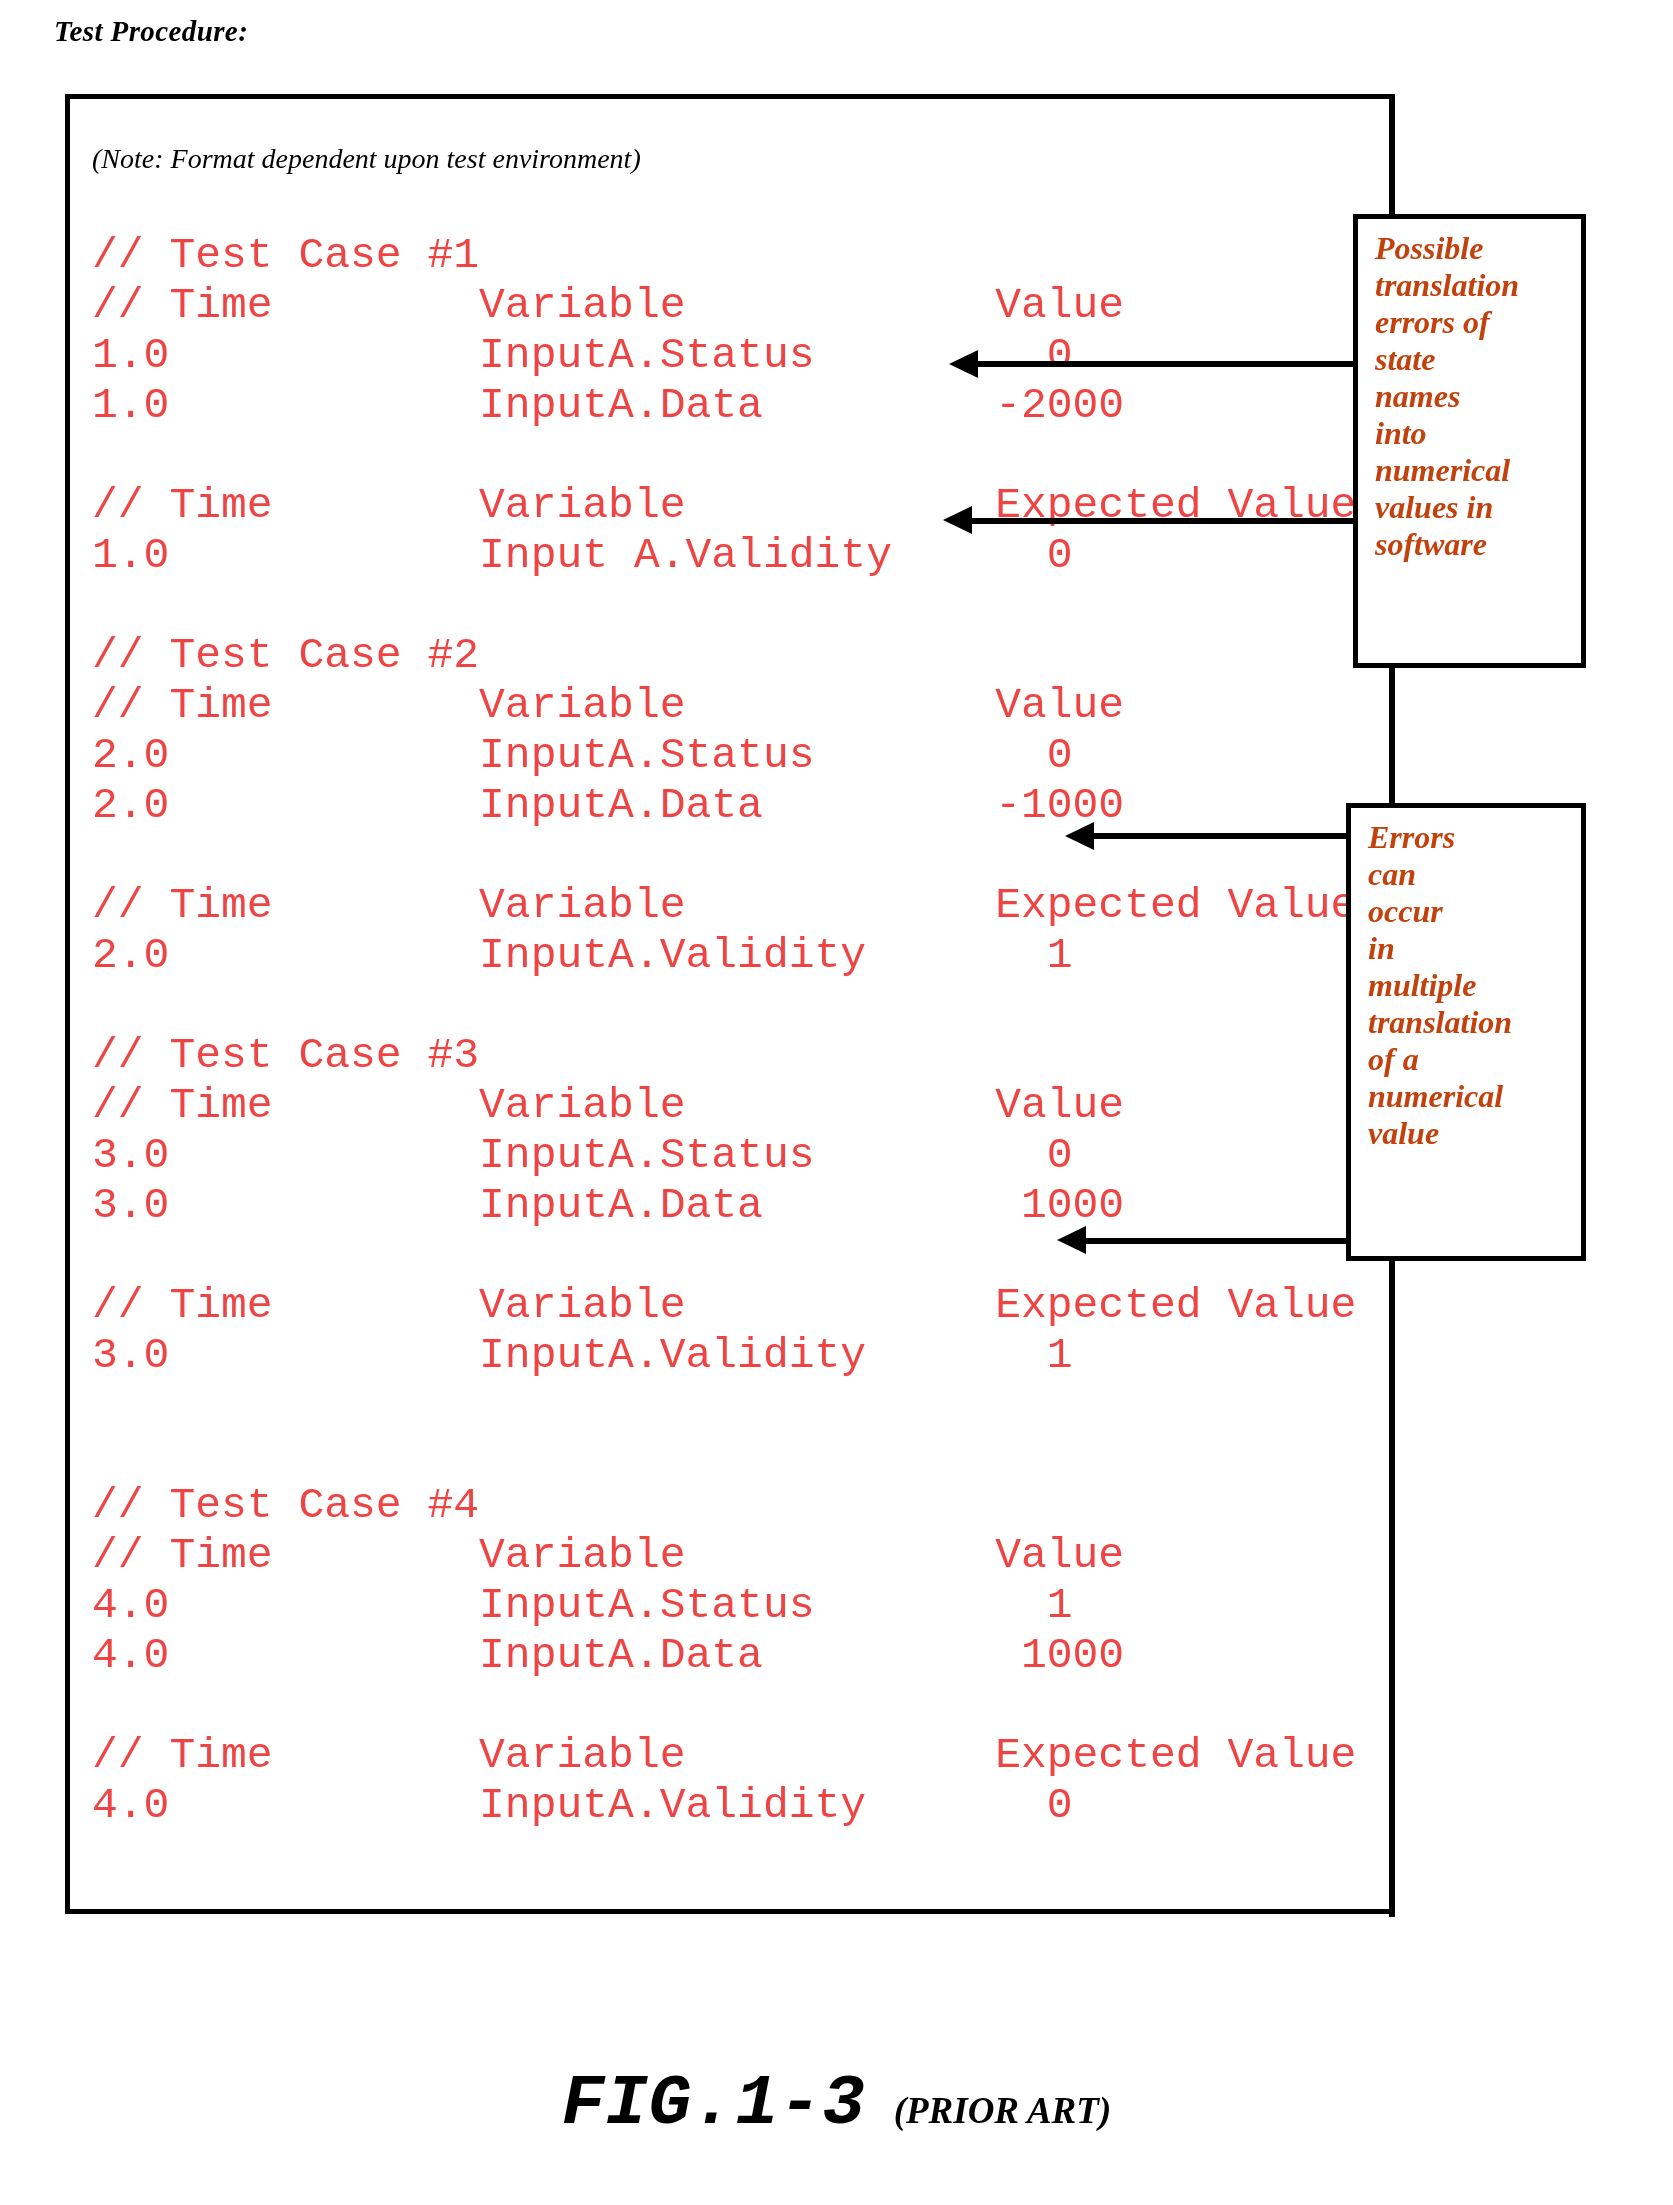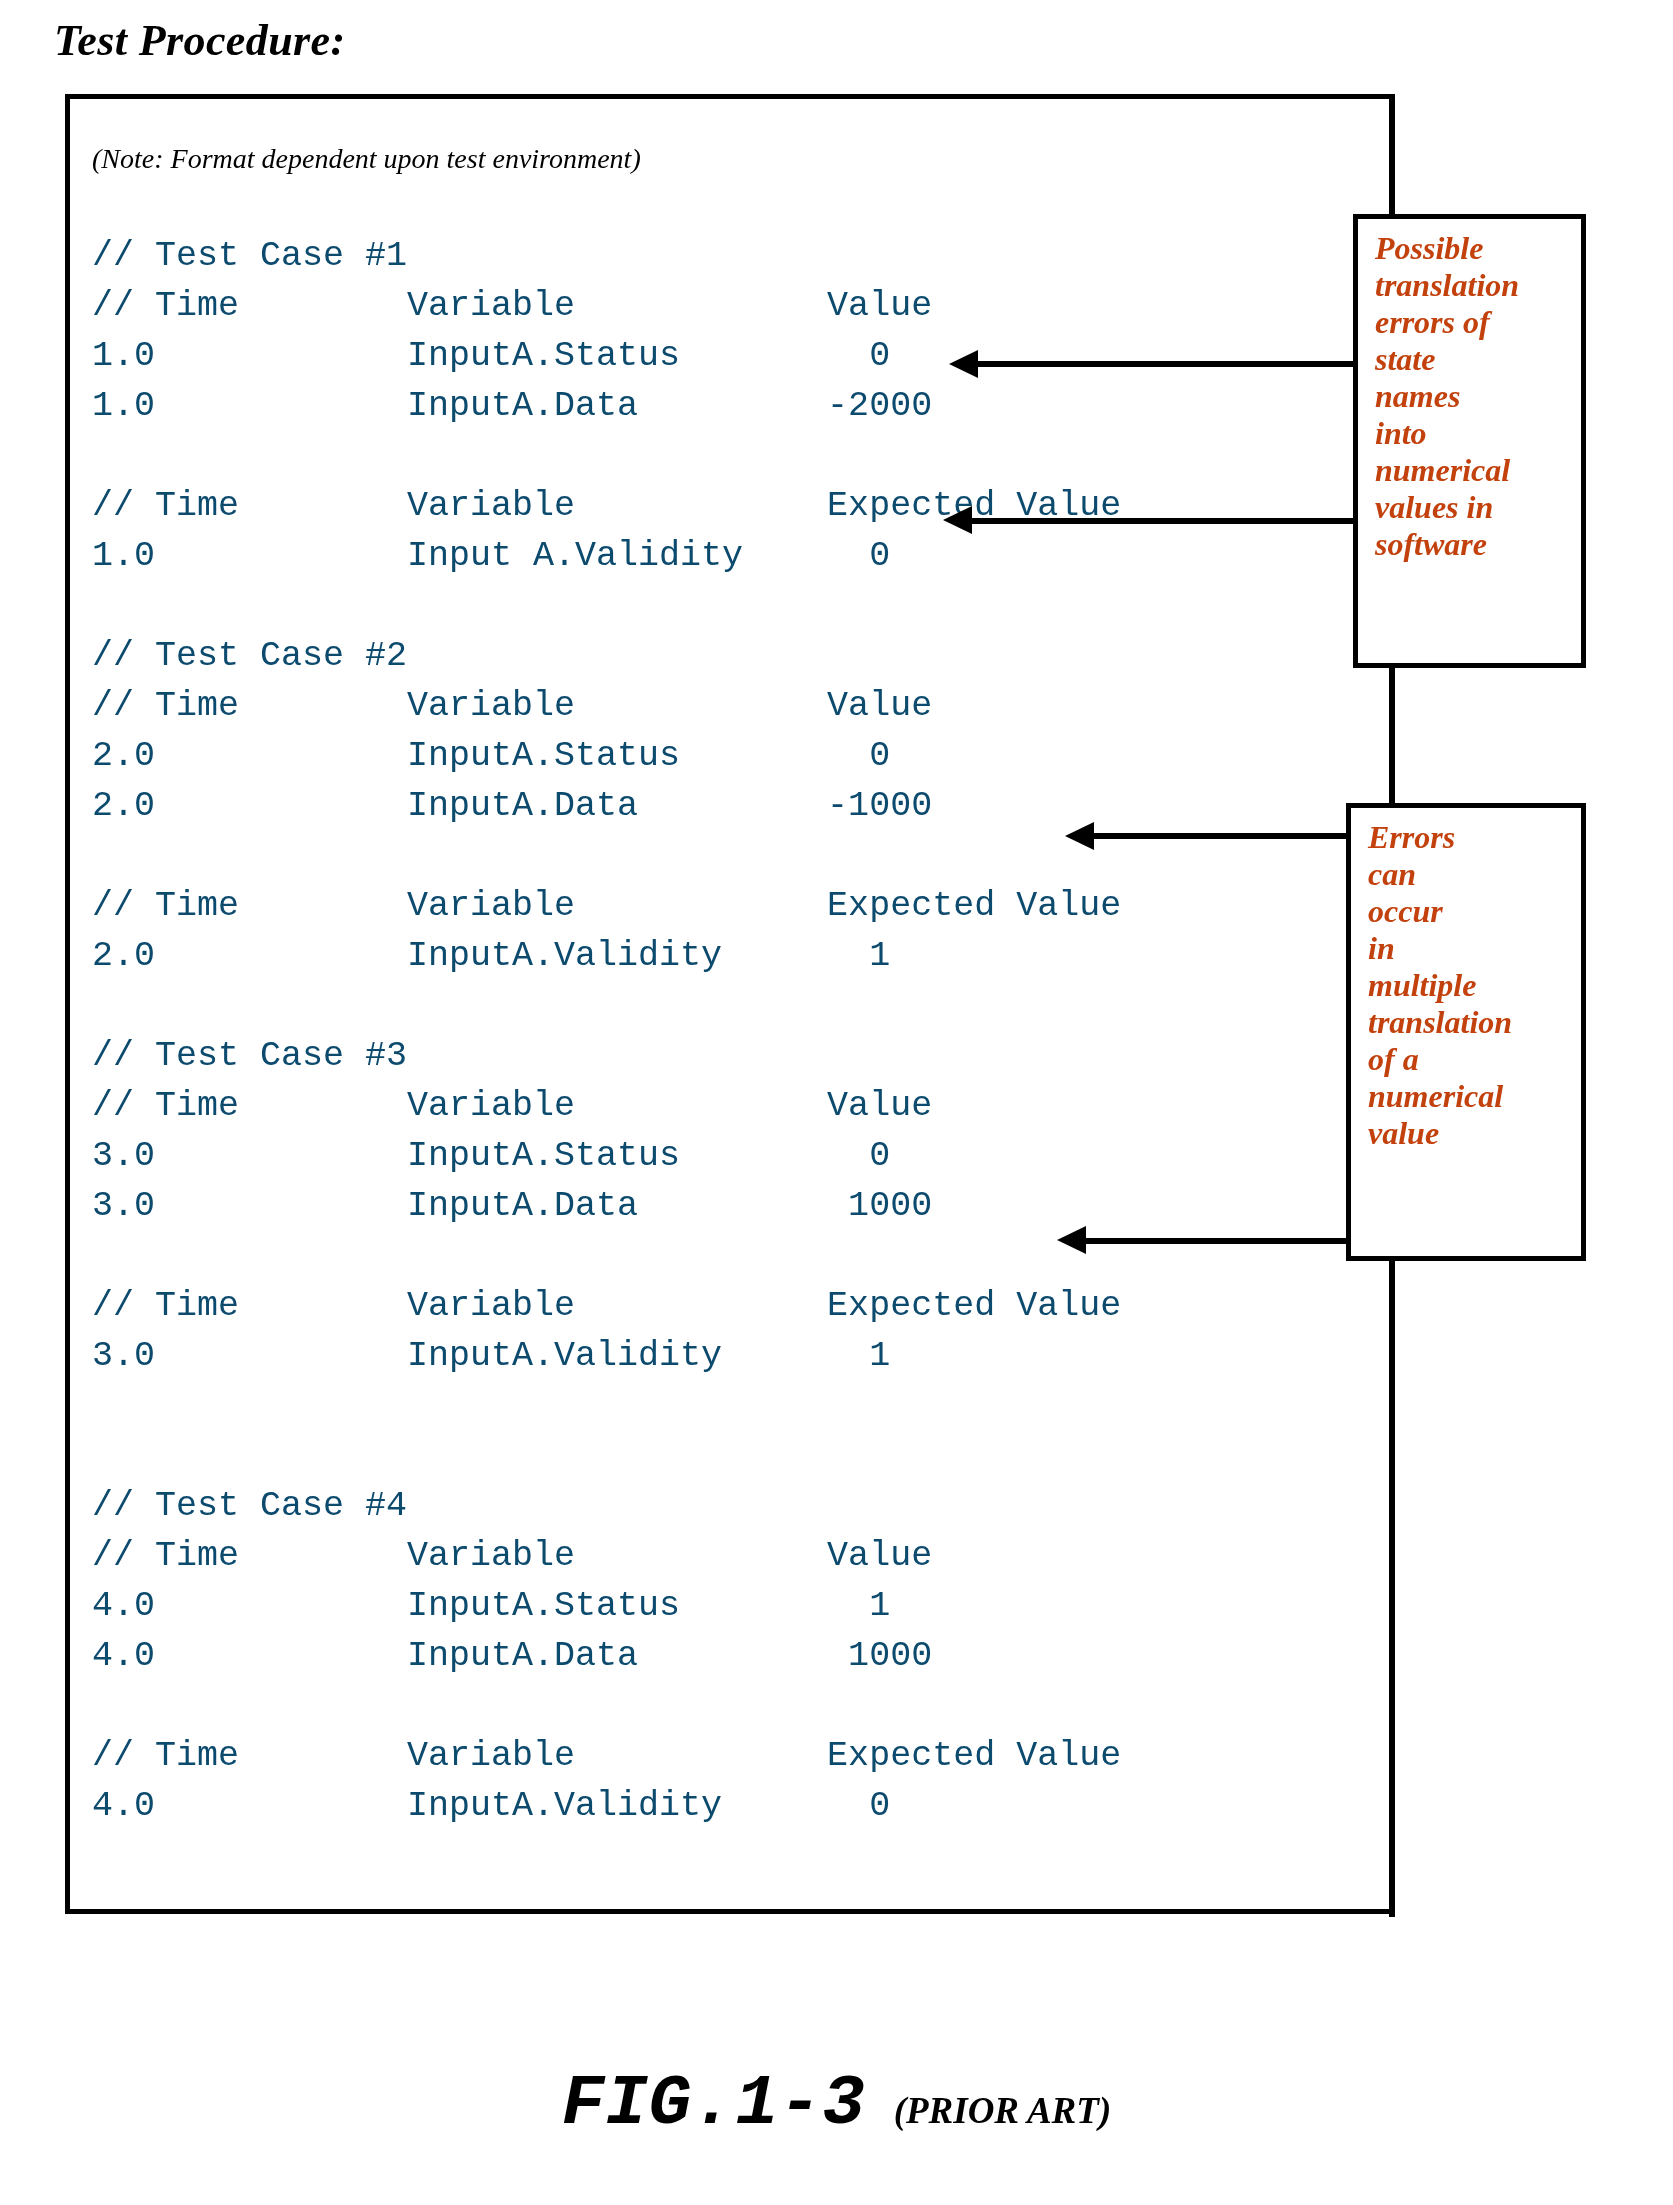--- a/index.html
+++ b/index.html
@@ -17,21 +17,21 @@
   }
 
   
   #test-procedure-heading {
     position: absolute;
     left: 54px;
     top: 15.4px;
     font-family: "Liberation Serif", serif;
     font-weight: bold;
     font-style: italic;
-    font-size: 44px;
+    font-size: 29px;
     letter-spacing: 0.4px;
     color: #000000;
     white-space: nowrap;
   }
 
   
   #code-frame {
     position: absolute;
     left: 65px;
     top: 94px;
@@ -54,23 +54,23 @@
     white-space: nowrap;
   }
 
   
   #code-listing {
     position: absolute;
     left: 92px;
     top: 231px;
     width: 1294px;
     font-family: "Liberation Mono", "DejaVu Sans Mono", monospace;
-    font-size: 35px;
+    font-size: 43px;
     line-height: 50px;
-    color: #0c4a6e;
+    color: #ef4444;
     white-space: pre;
     letter-spacing: 0px;
   }
   .code-line {
     display: block;
     height: 50px;
     white-space: pre;
   }
 
   

